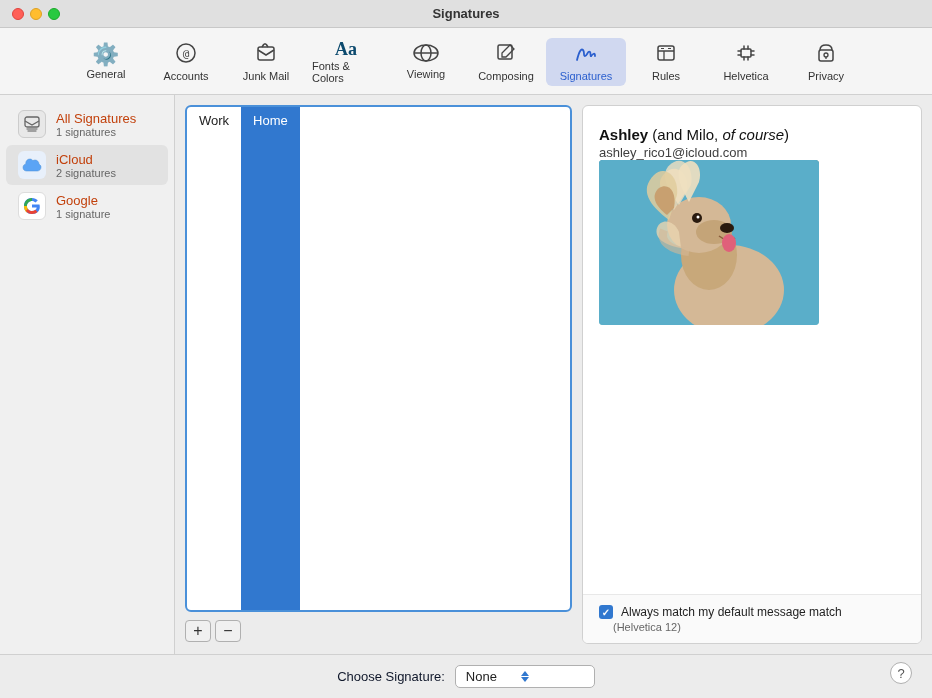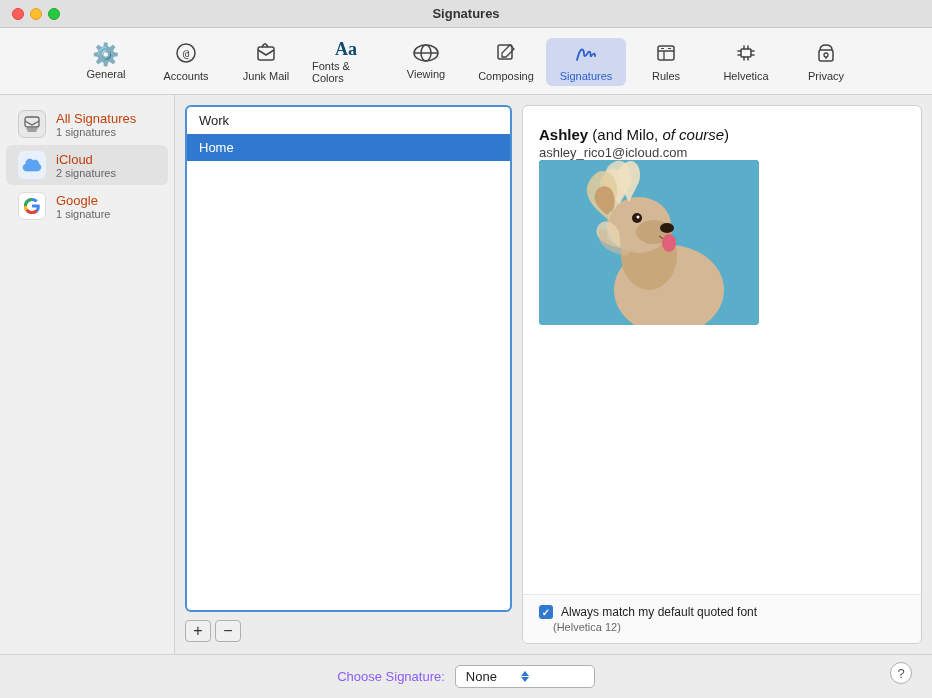--- a/index.html
+++ b/index.html
@@ -154,21 +154,21 @@
       padding: 10px;
       background: #ececec;
     }
     .sigs-list-container {
       flex: 1;
       border: 2px solid #4a90d9;
       border-radius: 6px;
       background: white;
       overflow: hidden;
       display: flex;
-      flex-direction: column;
+      flex-direction: row;
     }
     .sig-list-item {
       padding: 6px 12px;
       font-size: 13px;
       cursor: pointer;
       color: #222;
     }
     .sig-list-item.selected {
       background: #3178cf;
       color: white;
@@ -189,21 +189,21 @@
       align-items: center;
       justify-content: center;
       cursor: pointer;
       font-size: 16px;
       color: #333;
       margin-right: 4px;
     }
 
     
     .sig-preview-panel {
-      width: 400px;
+      width: 340px;
       background: white;
       border: 1px solid #d0d0d0;
       border-radius: 6px;
       margin: 10px 10px 10px 0;
       display: flex;
       flex-direction: column;
       overflow: hidden;
     }
     .sig-preview-content {
       flex: 1;
@@ -276,21 +276,21 @@
       align-items: center;
       gap: 8px;
     }
     .choose-sig-row {
       display: flex;
       align-items: center;
       gap: 10px;
     }
     .choose-sig-label {
       font-size: 13px;
-      color: #8b5cf6;
+      color: #0f172a;
     }
     .choose-sig-select {
       display: flex;
       align-items: center;
       background: white;
       border: 1px solid #b0b0b0;
       border-radius: 5px;
       padding: 3px 8px 3px 10px;
       font-size: 13px;
       color: #222;
@@ -542,21 +542,21 @@
 
             <path d="M82 88 C65 85, 55 78, 58 68 C62 58, 75 60, 80 72" fill="#e8d4b0" opacity="0.8"></path>
             <path d="M90 92 C72 90, 60 82, 65 70" stroke="#d4b896" stroke-width="8" fill="none" opacity="0.6"></path>
           </svg>
         </div>
       </div>
     </div>
     <div class="sig-preview-footer">
       <div class="font-match-row">
         <div class="checkbox-blue"></div>
-        <span class="font-match-label">Always match my default quoted font</span>
+        <span class="font-match-label">Always match my default message match</span>
       </div>
       <div class="font-hint">(Helvetica 12)</div>
     </div>
   </div>
 
 </div>
 
 <div class="bottom-bar">
   <div class="choose-sig-row">
     <span class="choose-sig-label">Choose Signature:</span>

